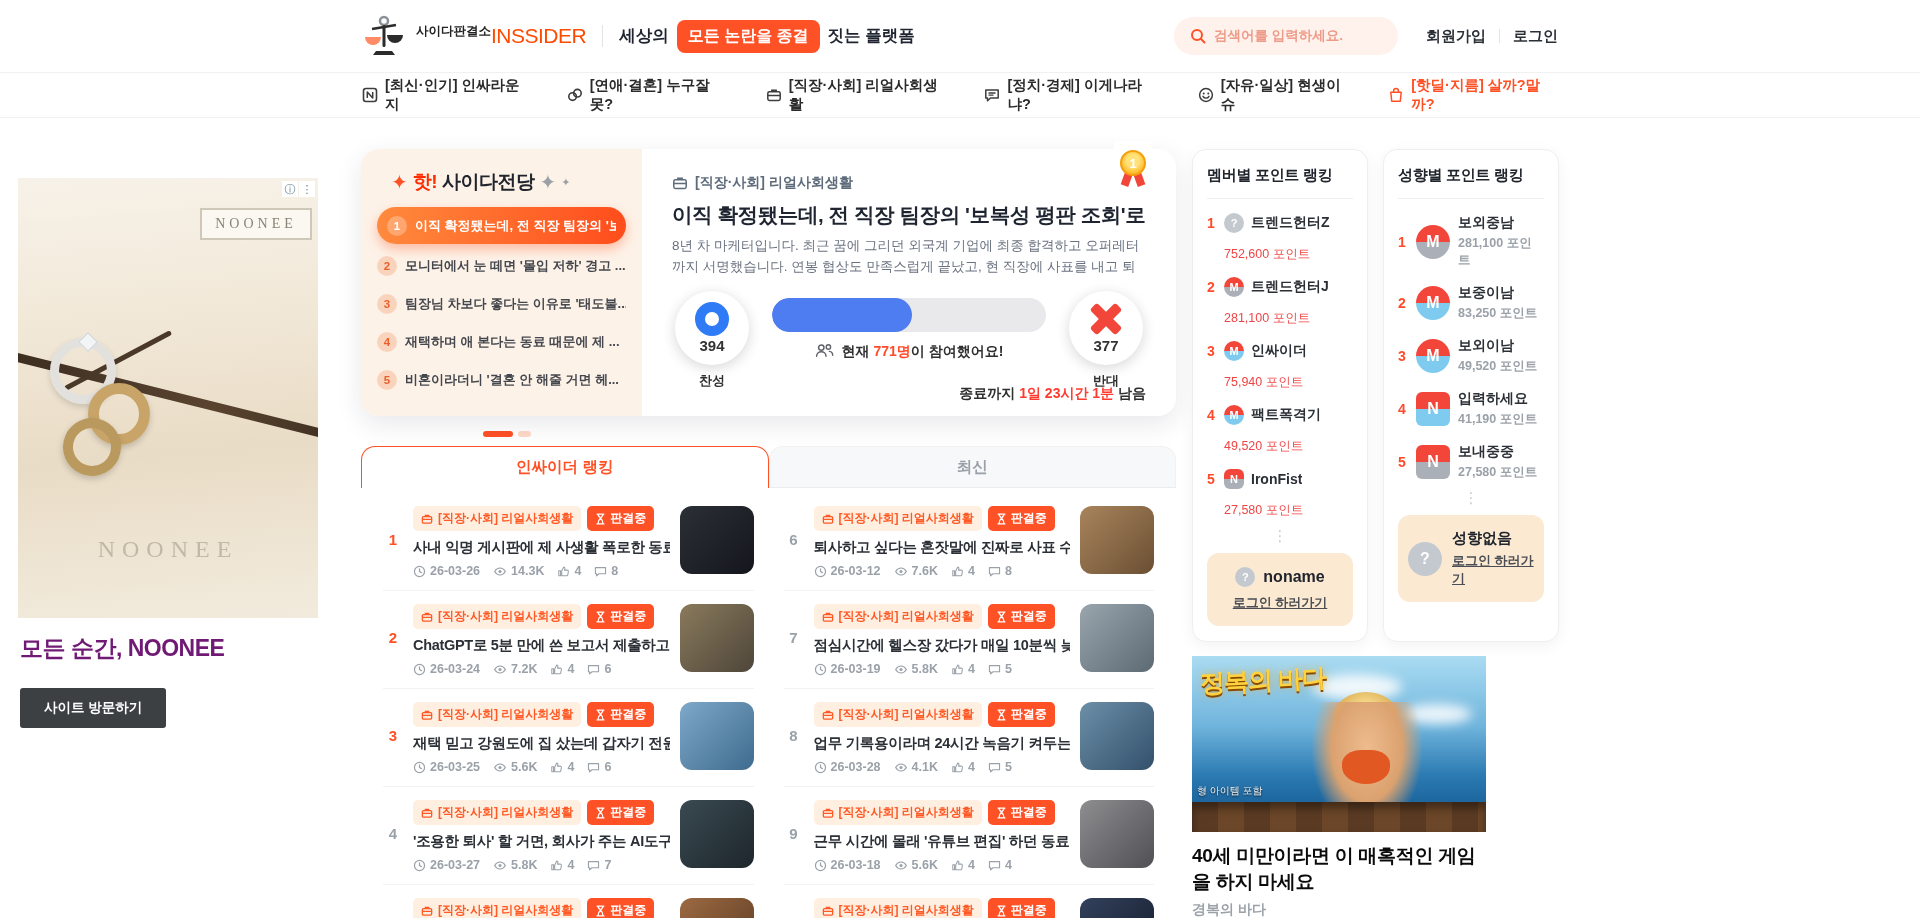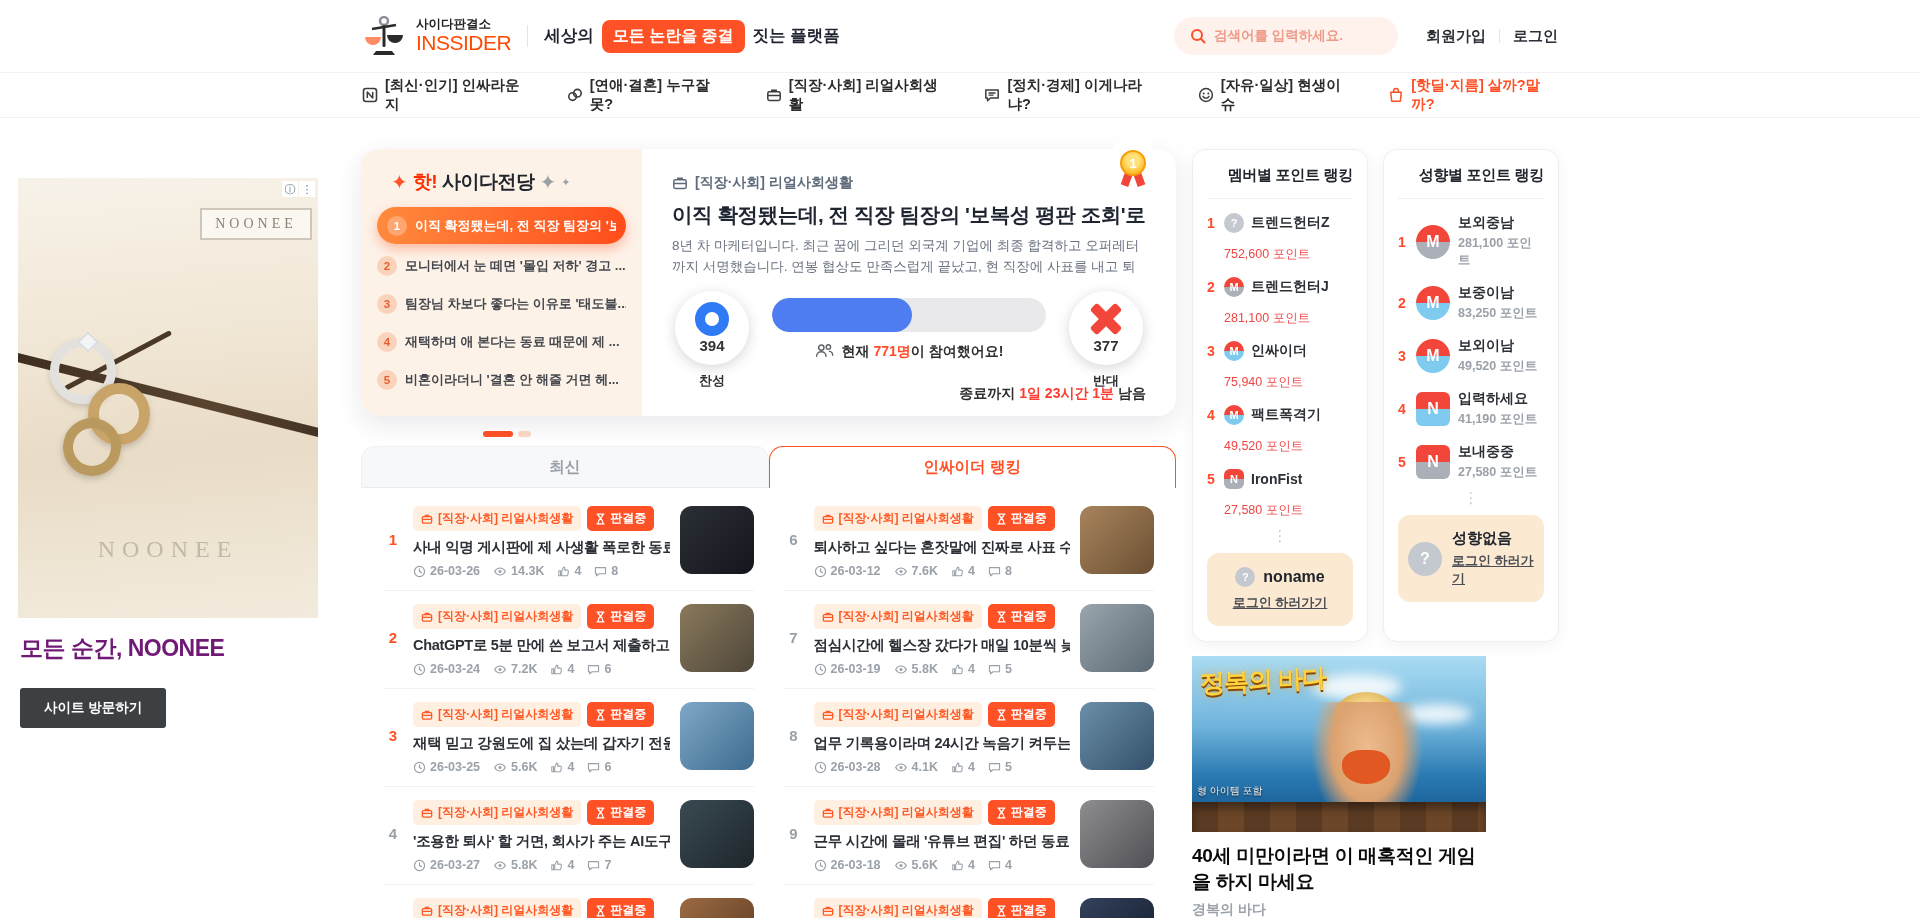--- a/index.html
+++ b/index.html
@@ -3,21 +3,21 @@
 <meta charset="utf-8">
 <style>
   * { margin:0; padding:0; box-sizing:border-box; }
   body { font-family:"Liberation Sans","DejaVu Sans",sans-serif; background:#fff; }
   .page { position:relative; width:1920px; height:918px; overflow:hidden; background:#fff; }
 
   
   .topbar { height:73px; border-bottom:1px solid #F1F1F3; }
   .inner { width:1196px; margin:0 auto; height:100%; display:flex; align-items:center; }
   .logo { display:flex; align-items:center; gap:10px; cursor:pointer; }
-  .logo-text { display:flex; flex-direction:column; line-height:1.05; }
+  .logo-text { display:flex; line-height:1.05; }
   .brand-small { font-size:12.5px; font-weight:700; color:#222; }
   .brand-name { font-size:21px; font-weight:400; color:#FF4B00; letter-spacing:-0.5px; }
   .vline { width:1px; height:22px; background:#E4E4E8; margin:0 16px; }
   .tagline { display:flex; align-items:center; gap:8px; font-size:16.5px; font-weight:800; color:#1f2430; }
   .tag-pill { background:#FF5126; color:#fff; border-radius:8px; padding:6px 11px; font-size:16px; font-weight:800; }
   .search { margin-left:auto; width:224px; height:38px; border-radius:19px; background:#FFF1EC; display:flex; align-items:center; gap:8px; padding:0 16px; cursor:text; }
   .search-ph { font-size:13.5px; color:#EE9C89; font-weight:600; }
   .auth { display:flex; align-items:center; margin-left:28px; }
   .auth a { font-size:15px; font-weight:700; color:#2b2f36; text-decoration:none; cursor:pointer; }
   .auth .vline{ margin:0 13px; height:14px; }
@@ -119,21 +119,21 @@
   .badge-status { display:flex; align-items:center; gap:4px; background:#FF5126; color:#fff; font-size:12px; font-weight:700; padding:4px 8px; border-radius:5px; white-space:nowrap; }
   .ptitle { margin-top:7px; font-size:14.5px; font-weight:600; color:#2b2f36; letter-spacing:-0.3px; white-space:nowrap; overflow:hidden; }
   .pmeta { margin-top:7px; display:flex; align-items:center; gap:13px; font-size:12.5px; color:#9AA1A9; font-weight:600; }
   .meta-item { display:flex; align-items:center; gap:4px; }
   .thumb { flex:none; width:74px; height:68px; border-radius:12px; }
 
   
   .sidebar { width:367px; flex:none; }
   .rank-cards { display:flex; gap:15px; }
   .rank-card { flex:1; background:#fff; border:1px solid #EFEFF2; border-radius:14px; box-shadow:0 4px 16px rgba(20,20,40,.05); padding:16px 14px 15px; }
-  .rc-title { text-align:right; font-size:15px; font-weight:800; color:#20242c; padding-bottom:13px; border-bottom:1px solid #EFEFF2; letter-spacing:-0.3px; }
+  .rc-title { text-align:left; font-size:15px; font-weight:800; color:#20242c; padding-bottom:13px; border-bottom:1px solid #EFEFF2; letter-spacing:-0.3px; }
   .m-entry { margin-top:14px; cursor:pointer; }
   .m-row { display:flex; align-items:center; gap:7px; }
   .m-rank { flex:none; width:10px; font-size:14px; font-weight:800; color:#FF4B2B; }
   .avatar { display:flex; align-items:center; justify-content:center; color:#fff; font-weight:800; flex:none; }
   .av-20 { width:20px; height:20px; font-size:11px; }
   .av-34 { width:34px; height:34px; font-size:16px; }
   .av-circle,.av-cloud { border-radius:50%; }
   .av-square { border-radius:6px; }
   .m-name { font-size:14px; font-weight:800; color:#2b2f36; white-space:nowrap; overflow:hidden; }
   .m-points { margin:13px 0 0 17px; font-size:12.5px; color:#ef4444; font-weight:400; }
@@ -387,22 +387,22 @@
         </div>
       </section>
 
       <div class="dots">
         <span class="dot-active"></span>
         <span class="dot"></span>
       </div>
 
       <section class="list-card">
         <div class="tab-row">
+          <div class="tab active">인싸이더 랭킹</div>
           <div class="tab inactive">최신</div>
-          <div class="tab active">인싸이더 랭킹</div>
         </div>
         <div class="posts">
           <div class="pcol">
 
               <div class="post">
                 <span class="rank top">1</span>
                 <div class="pbody">
                   <div class="pbadges">
                     <span class="badge-cat">
                       <svg width="12" height="12" viewBox="0 0 16 16">

